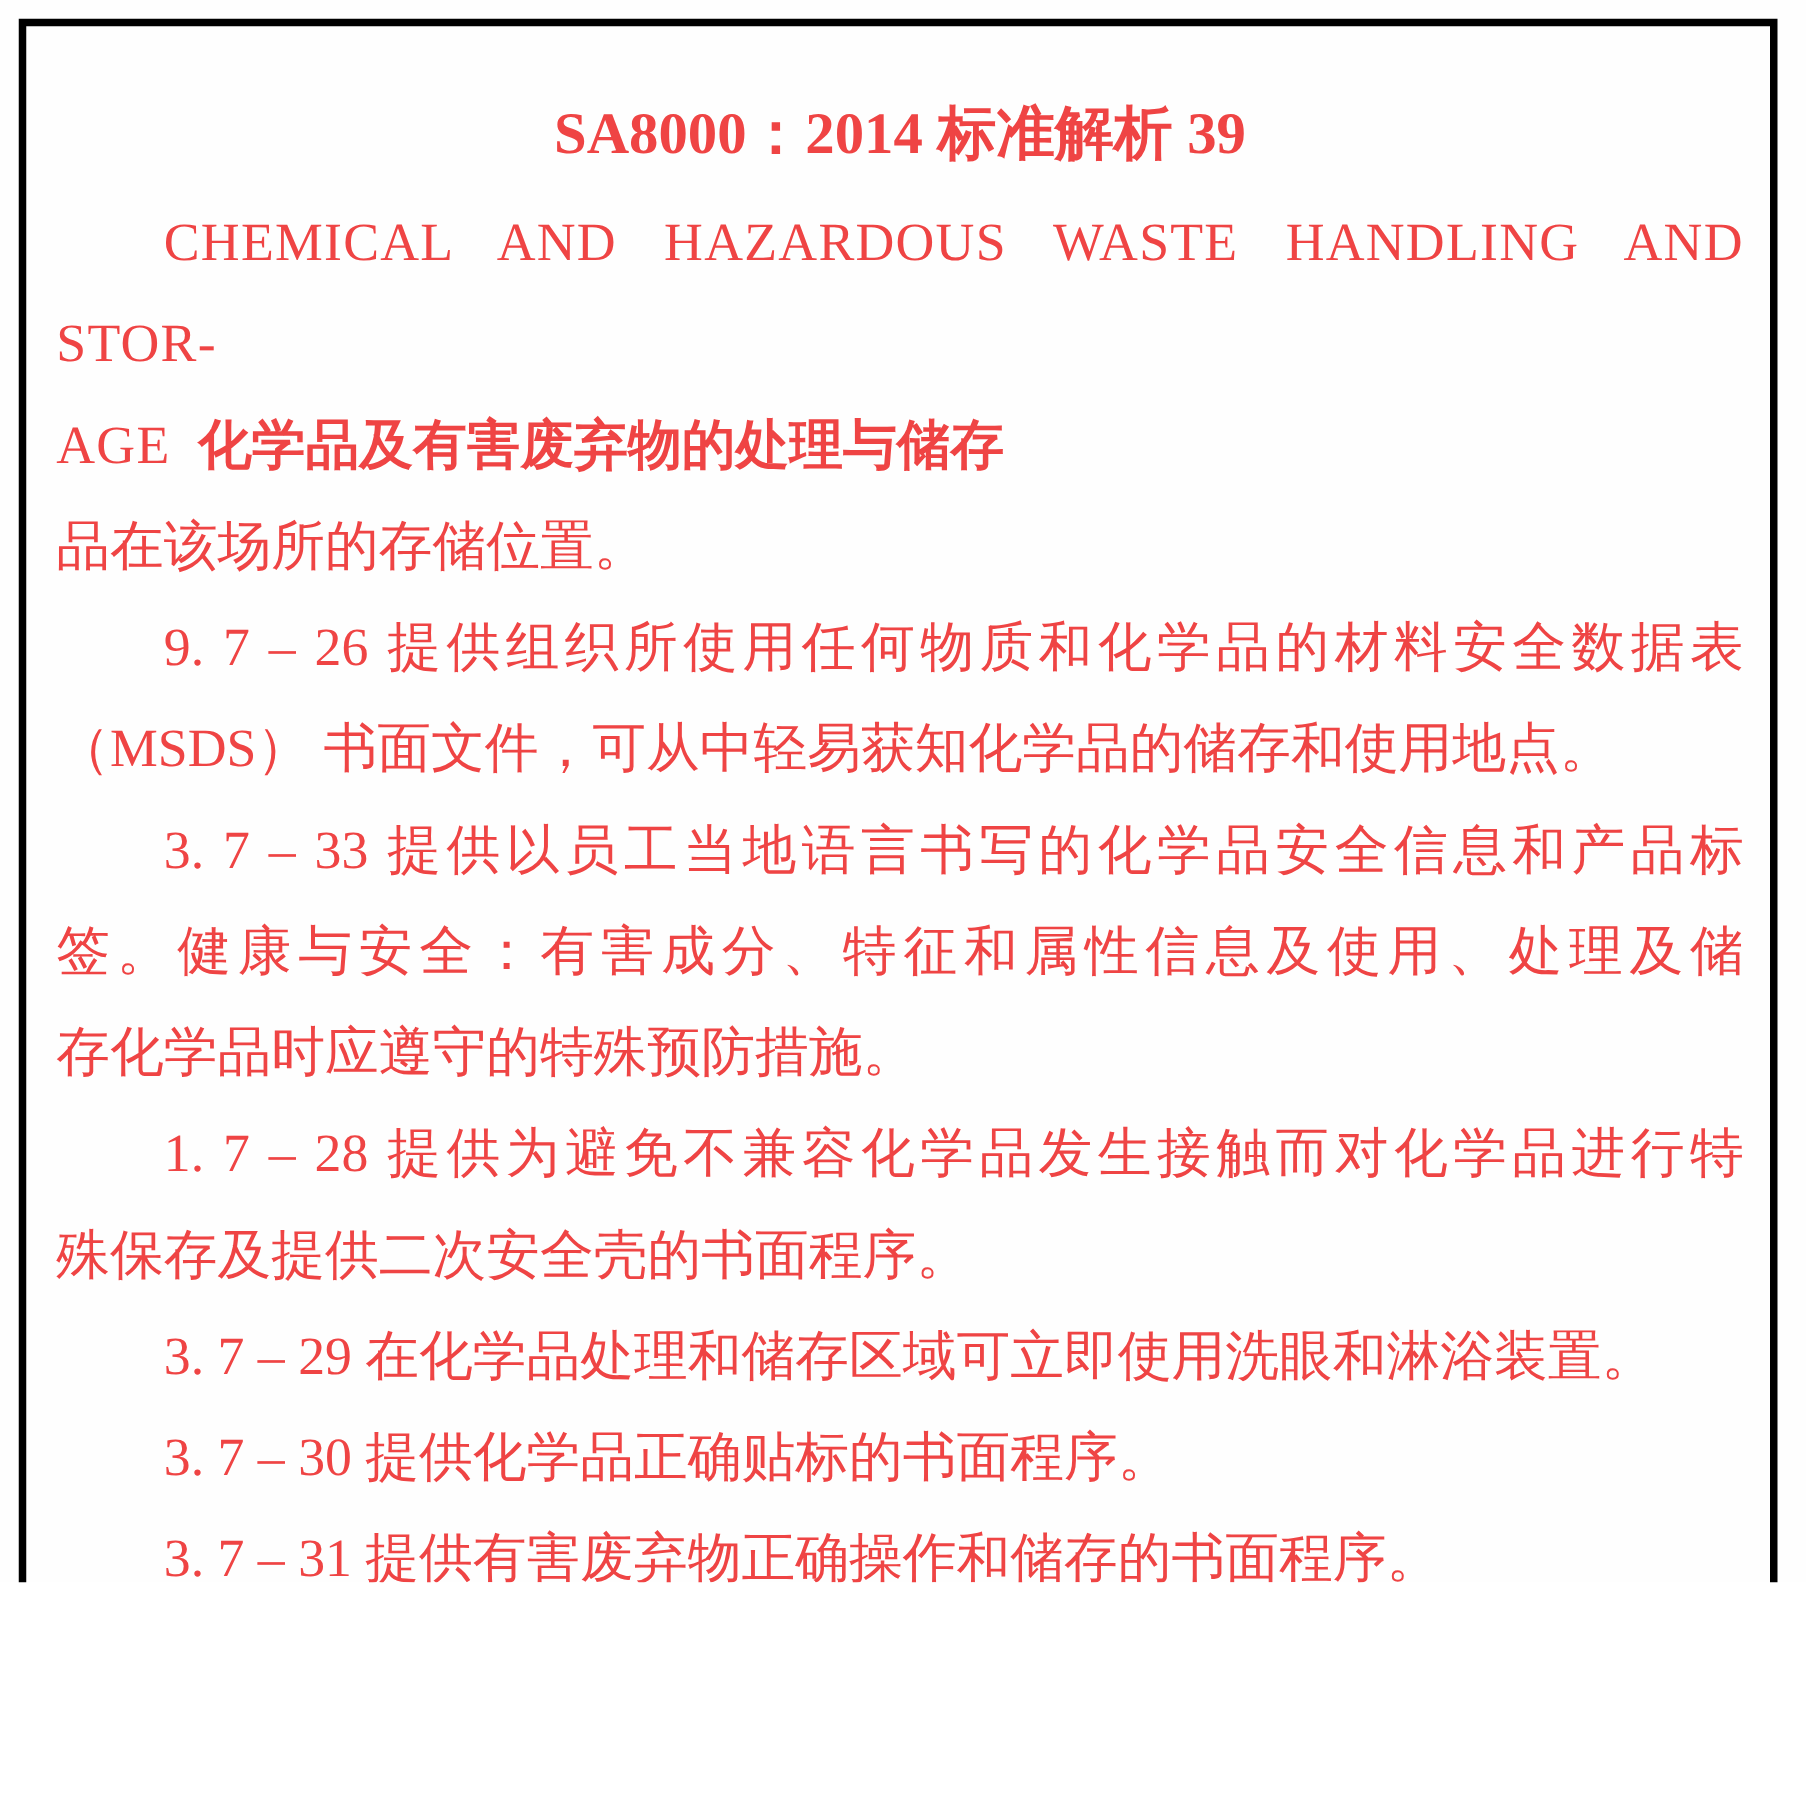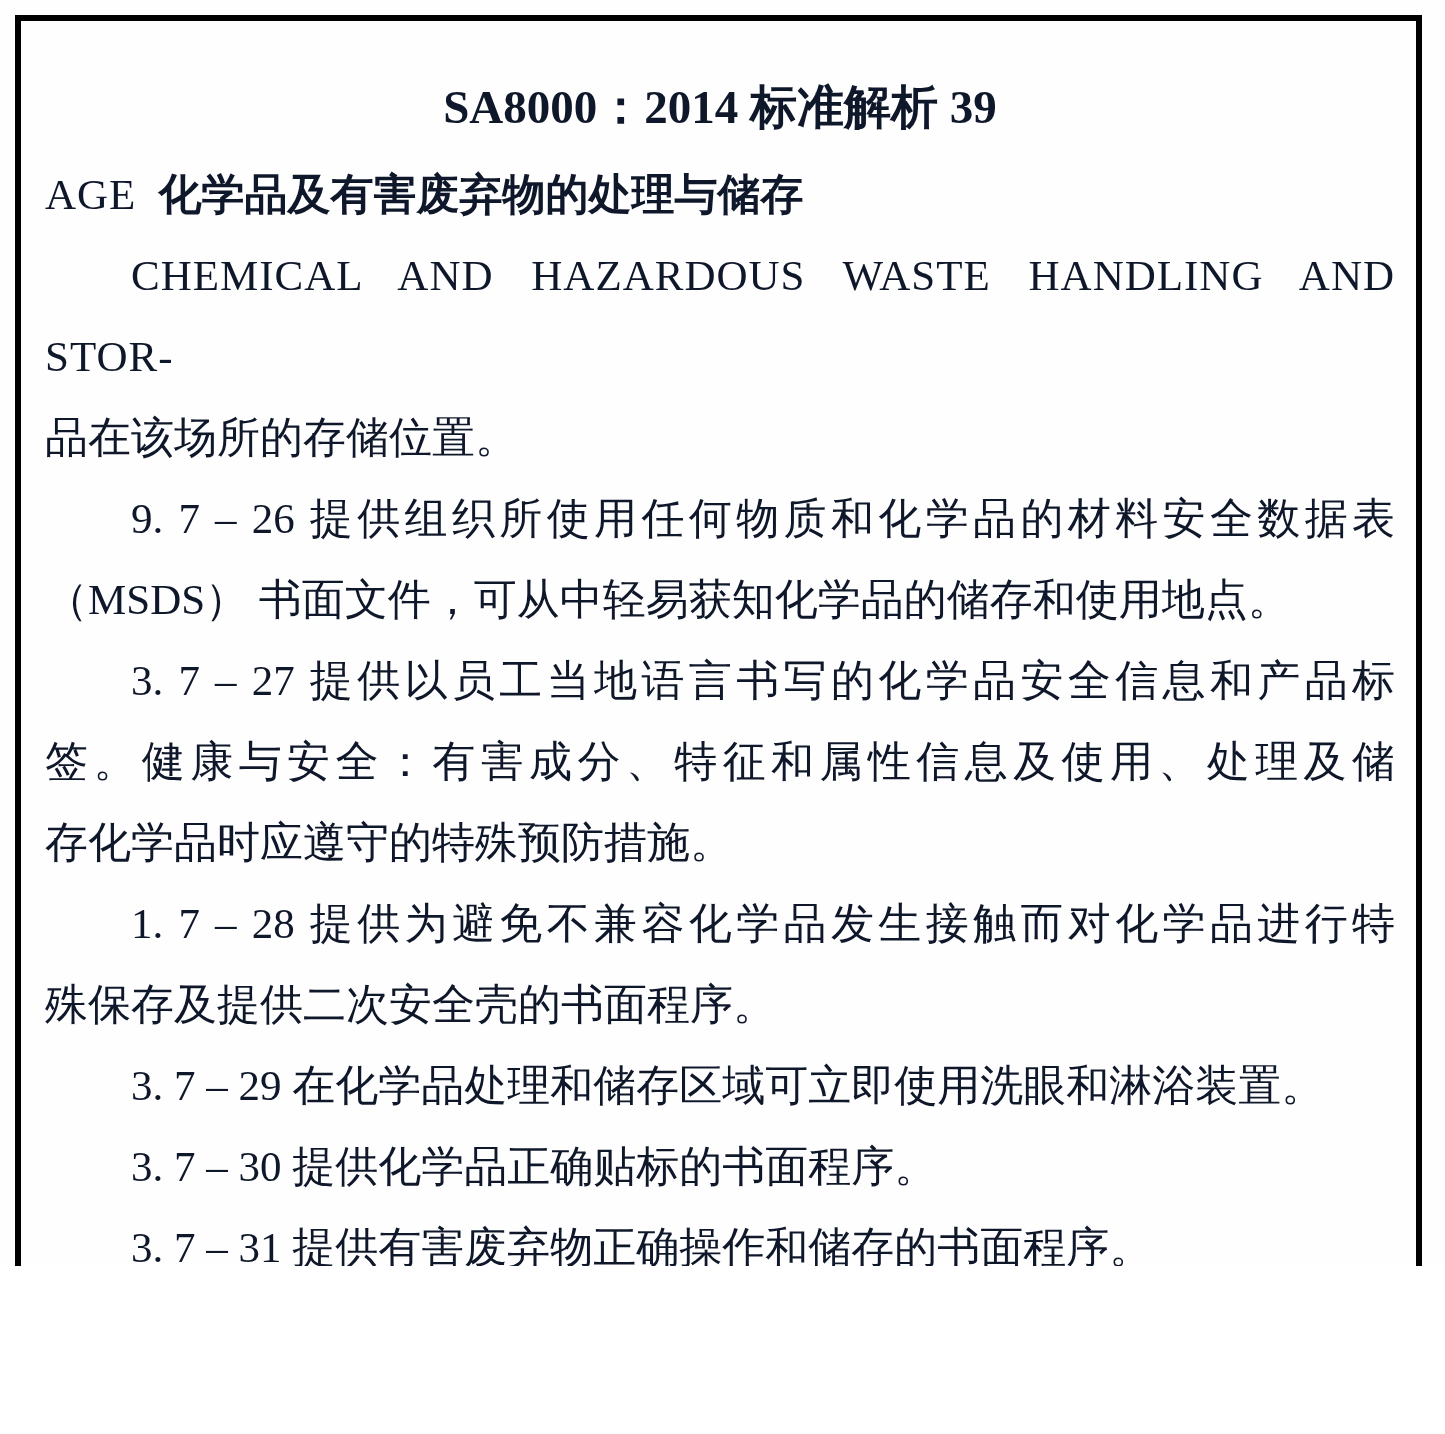--- a/index.html
+++ b/index.html
@@ -1,18 +1,18 @@
 <!DOCTYPE html>
 <html><head>
 <meta charset="utf-8">
 <style>
   html,body{margin:0;padding:0;background:#ffffff;}
   .page{
     position:relative;width:1445px;height:1266px;background:#fefefe;
-    overflow:hidden;color:#0f172a;
+    overflow:hidden;color:#ef4444;
     font-family:"Liberation Serif","DejaVu Serif",serif;
   }
   .frame{
     position:absolute;left:15px;top:15px;width:1407px;height:1397px;
     border:6px solid #000;box-sizing:border-box;
   }
   .content{
     position:absolute;left:45px;top:21px;width:1350px;
     font-size:43px;line-height:81px;
   }
@@ -37,32 +37,32 @@
 
 <div class="page">
   <div class="frame"></div>
   <div class="content">
 
     <div class="title">SA8000：2014 标准解析 39</div>
 
 
     <div class="body">
 
+      <div class="line indent justify caps">CHEMICAL AND HAZARDOUS WASTE HANDLING AND STOR-</div>
+
       <div class="line">
         <span class="caps">AGE</span><span class="zh-bold">化学品及有害废弃物的处理与储存</span>
       </div>
-
-      <div class="line indent justify caps">CHEMICAL AND HAZARDOUS WASTE HANDLING AND STOR-</div>
 
       <div class="line">品在该场所的存储位置。</div>
 
       <div class="line indent justify">9. 7 – 26 提供组织所使用任何物质和化学品的材料安全数据表</div>
       <div class="line">（MSDS） 书面文件，可从中轻易获知化学品的储存和使用地点。</div>
 
-      <div class="line indent justify">3. 7 – 27 提供以员工当地语言书写的化学品安全信息和产品标</div>
+      <div class="line indent justify">3. 7 – 33 提供以员工当地语言书写的化学品安全信息和产品标</div>
       <div class="line justify">签。健康与安全：有害成分、特征和属性信息及使用、处理及储</div>
       <div class="line">存化学品时应遵守的特殊预防措施。</div>
 
       <div class="line indent justify">1. 7 – 28 提供为避免不兼容化学品发生接触而对化学品进行特</div>
       <div class="line">殊保存及提供二次安全壳的书面程序。</div>
 
       <div class="line indent">3. 7 – 29 在化学品处理和储存区域可立即使用洗眼和淋浴装置。</div>
 
       <div class="line indent">3. 7 – 30 提供化学品正确贴标的书面程序。</div>
 

